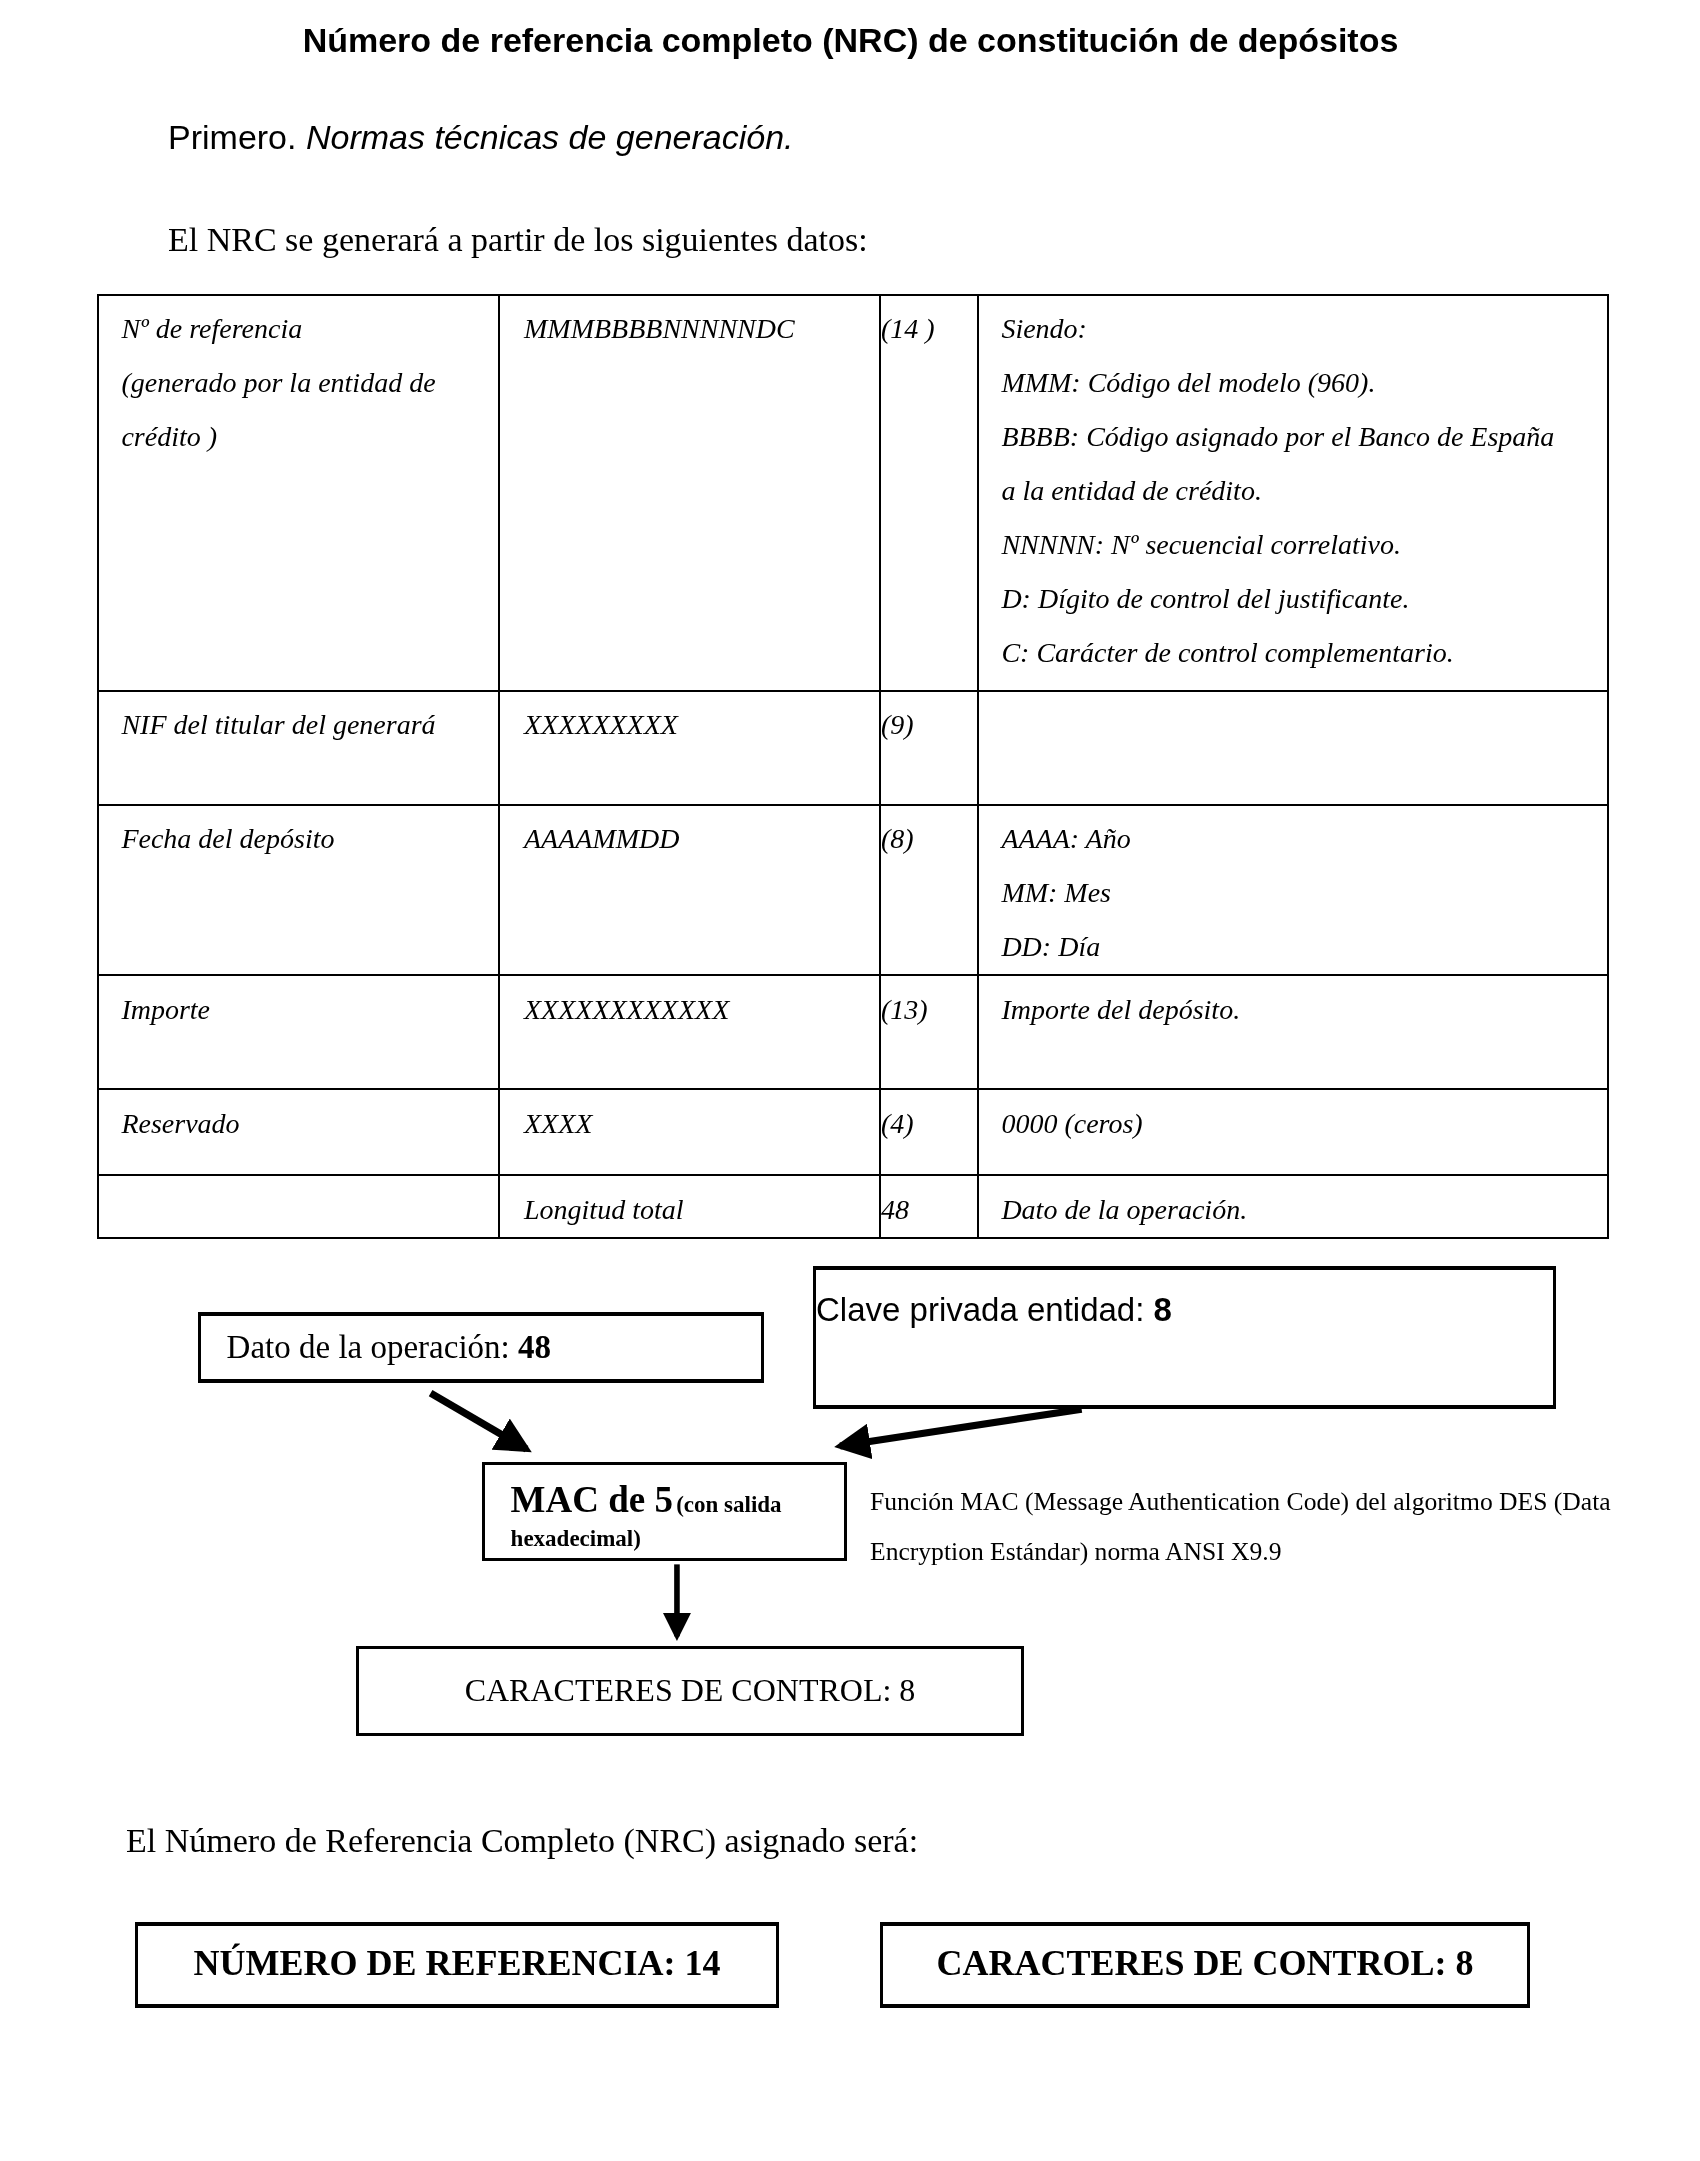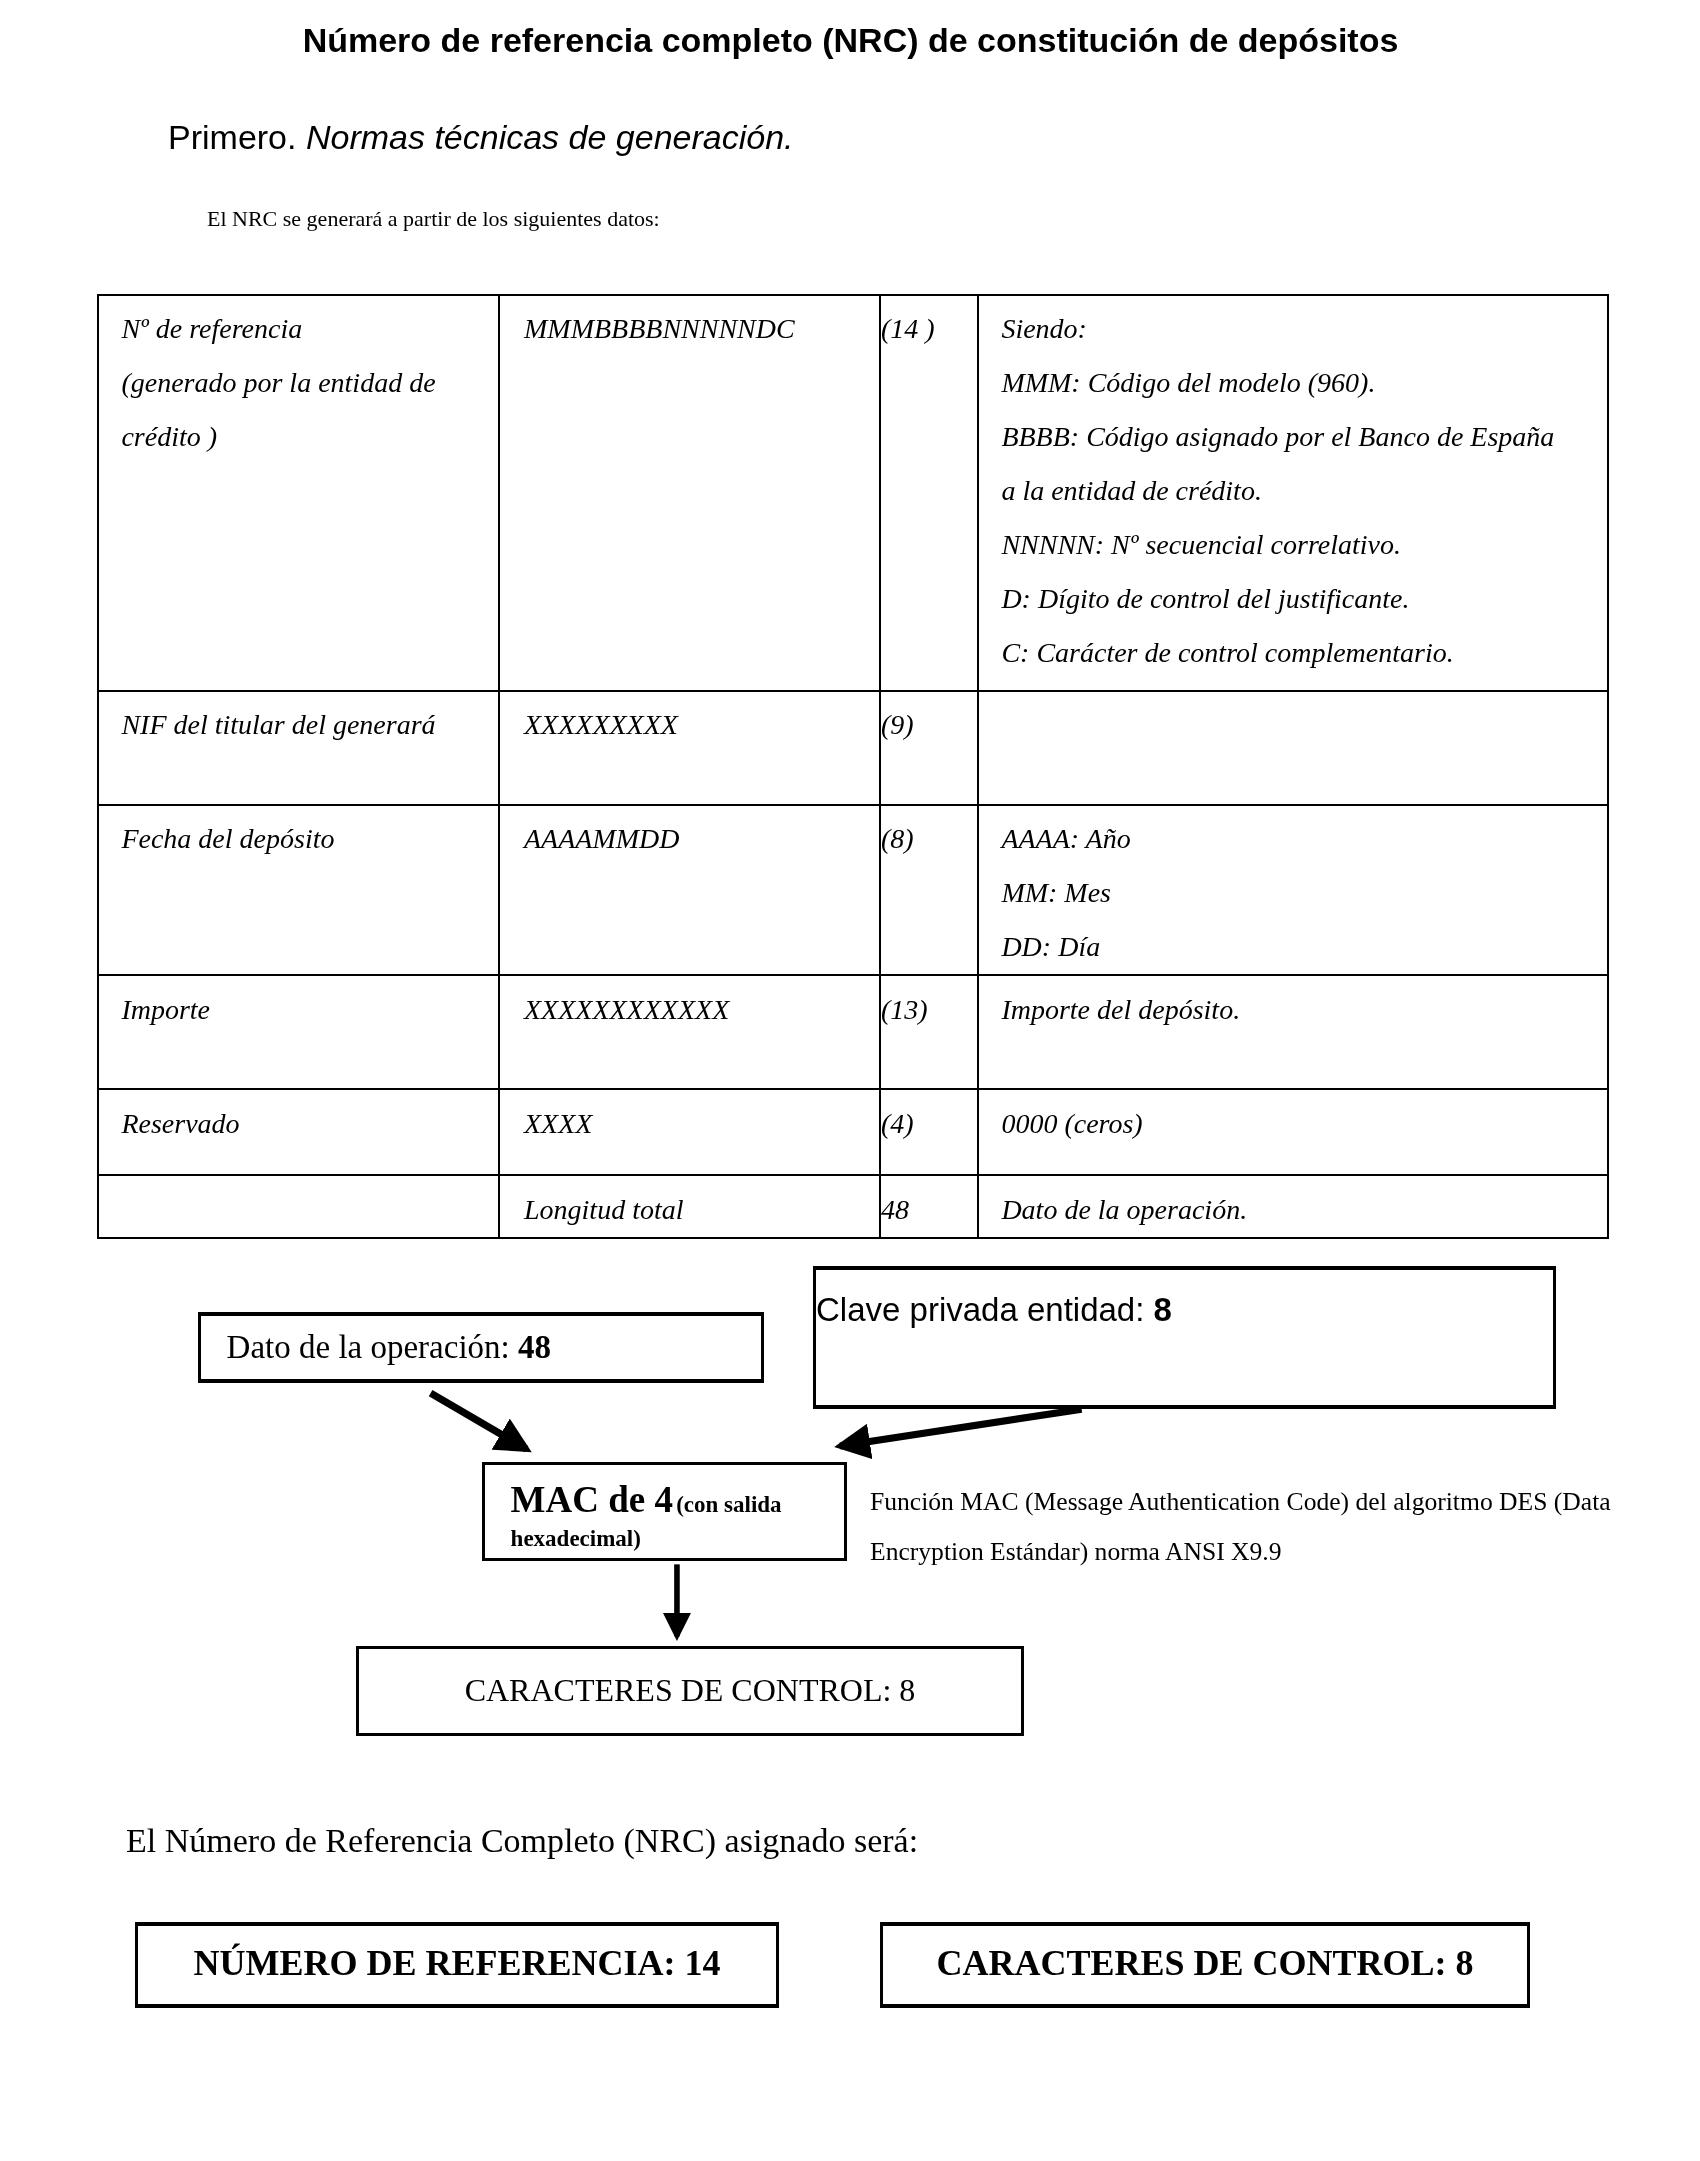--- a/index.html
+++ b/index.html
@@ -12,21 +12,21 @@
 
   
   .doc-title{
     top:21px;left:0;width:1701px;text-align:center;
     font-family:"Liberation Sans",sans-serif;font-weight:bold;font-size:34px;
   }
   .section-line{
     top:118px;left:168px;font-family:"Liberation Sans",sans-serif;font-size:34px;
   }
   .section-line .it{font-style:italic;}
-  .lead-line{top:206px;left:168px;font-size:22px;margin-left:39px;}
+  .lead-line{top:221px;left:168px;font-size:34px;}
 
   
   table.spec{
     position:absolute;left:97px;top:294px;width:1510px;
     border-collapse:collapse;table-layout:fixed;
     font-size:28px;line-height:54px;
   }
   table.spec td{
     border:2.4px solid #000;vertical-align:top;
     padding:6.4px 4.8px 0 22.4px;white-space:pre-line;overflow:hidden;font-style:italic;
@@ -142,21 +142,21 @@
 
 <div class="abs dg-box op-box">
   <span>Dato de la operación: </span><span class="bold">48</span>
 </div>
 
 <div class="abs dg-box key-box">
   <span>Clave privada entidad: </span><span class="bold">8</span>
 </div>
 
 <div class="abs dg-box mac-box">
-  <span class="mac-title">MAC de 4</span>
+  <span class="mac-title">MAC de 5</span>
   <span class="mac-sub">(con salida
 hexadecimal)</span>
 </div>
 
 <div class="abs mac-note pre">Función MAC (Message Authentication Code) del algoritmo DES (Data
 Encryption Estándar) norma ANSI X9.9</div>
 
 <div class="abs dg-box ctl-box">CARACTERES DE CONTROL: 8</div>
 
 <svg class="overlay" width="1701" height="2161" viewBox="0 0 2126 2702" xmlns="http://www.w3.org/2000/svg">

